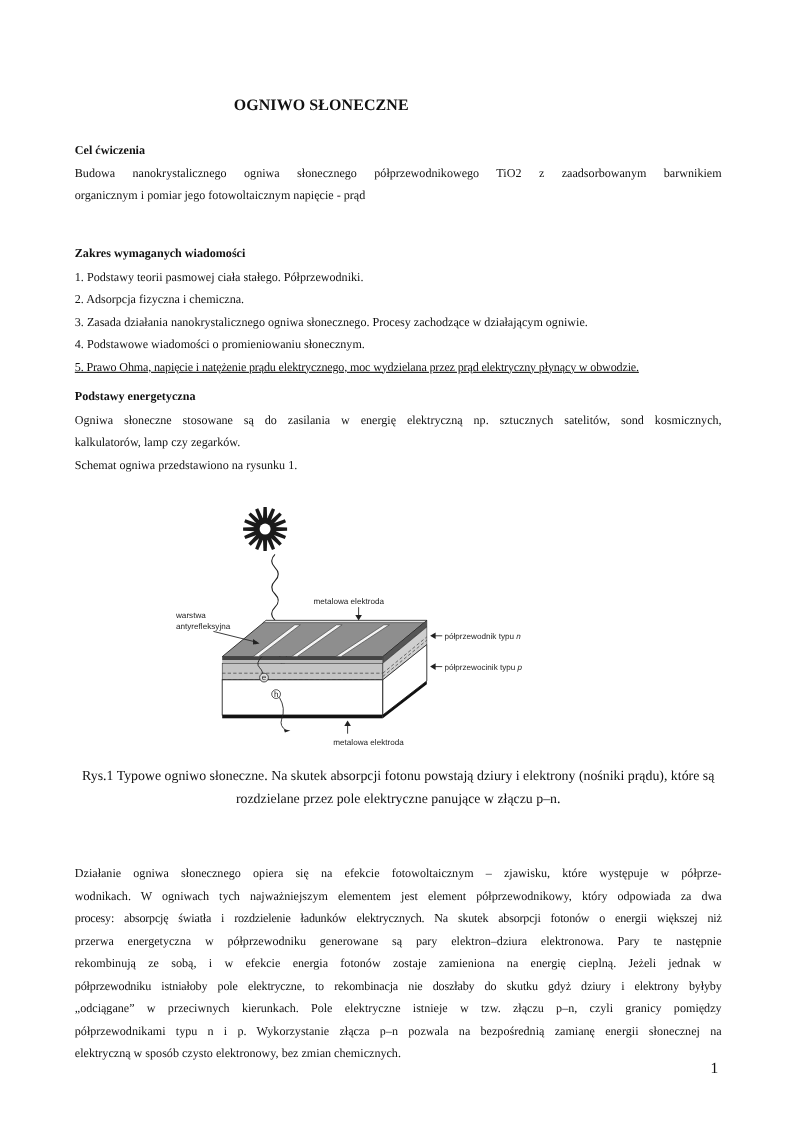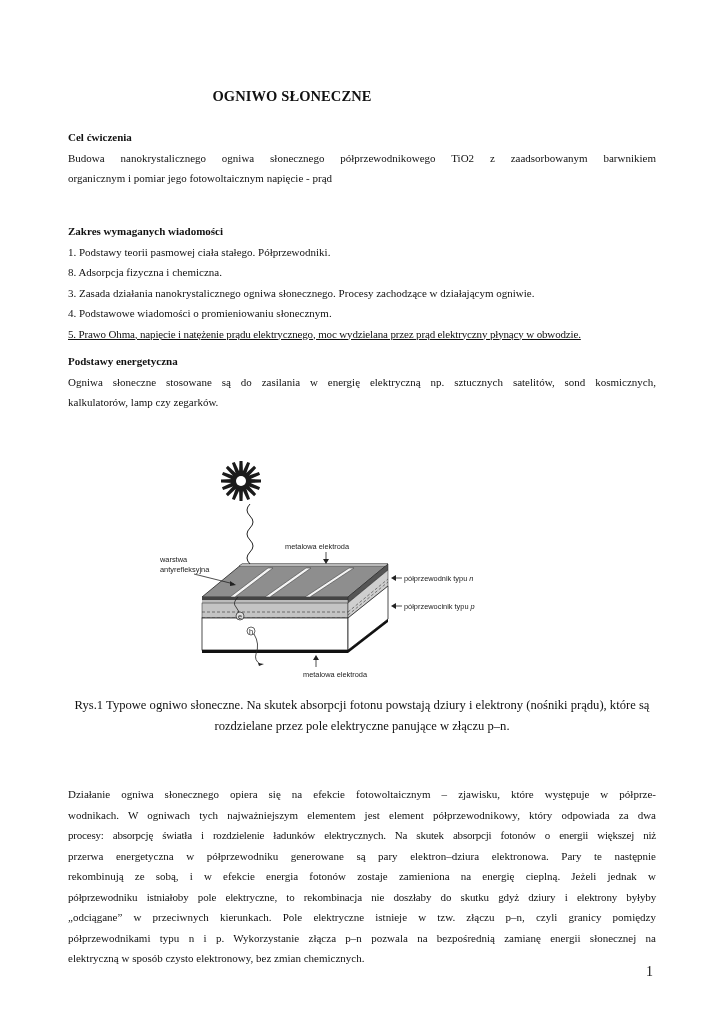--- a/index.html
+++ b/index.html
@@ -31,30 +31,31 @@
 
 <div class="block" style="top:127px;">
   <span class="line heading">Cel ćwiczenia</span>
   <span class="jline">Budowa nanokrystalicznego ogniwa słonecznego półprzewodnikowego TiO2  z zaadsorbowanym barwnikiem</span>
   <span class="line">organicznym i pomiar jego fotowoltaicznym napięcie - prąd</span>
 </div>
 
 <div class="block" style="top:221px;">
   <span class="line heading">Zakres wymaganych wiadomości</span>
   <span class="line">1. Podstawy teorii pasmowej ciała stałego. Półprzewodniki.</span>
-  <span class="line">8. Adsorpcja fizyczna i chemiczna.</span>
+  <span class="line">2. Adsorpcja fizyczna i chemiczna.</span>
   <span class="line">3. Zasada działania nanokrystalicznego ogniwa słonecznego. Procesy zachodzące w działającym ogniwie.</span>
   <span class="line">4. Podstawowe wiadomości o promieniowaniu słonecznym.</span>
   <span class="line" style="letter-spacing:-0.15px;text-decoration:underline;">5. Prawo Ohma, napięcie i natężenie prądu elektrycznego, moc wydzielana przez prąd elektryczny płynący w obwodzie.</span>
 </div>
 
 <div class="block" style="top:351px;">
   <span class="line heading">Podstawy energetyczna</span>
   <span class="jline">Ogniwa słoneczne stosowane są do zasilania w energię elektryczną np. sztucznych satelitów, sond kosmicznych,</span>
   <span class="line">kalkulatorów, lamp czy zegarków.</span>
+  <span class="line">Schemat  ogniwa przedstawiono  na rysunku 1.</span>
 </div>
 
 <div class="figure">
   <svg width="400" height="230" viewBox="0 0 400 230">
 
     <g transform="translate(101,29)">
       <g fill="#1a1a1a">
         <polygon points="-2,-8 2,-8 1.5,-20 -1.5,-20" transform="rotate(0)"></polygon>
         <polygon points="-2,-8 2,-8 1.5,-20 -1.5,-20" transform="rotate(22.5)"></polygon>
         <polygon points="-2,-8 2,-8 1.5,-20 -1.5,-20" transform="rotate(45)"></polygon>

